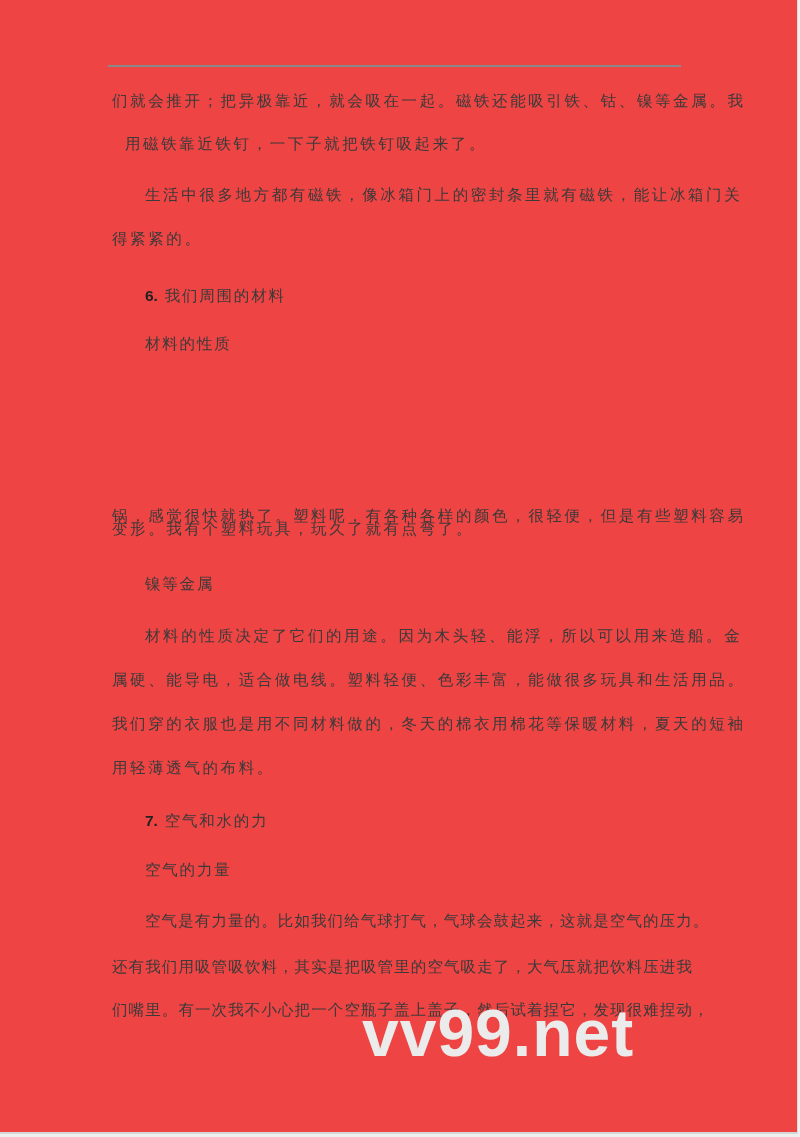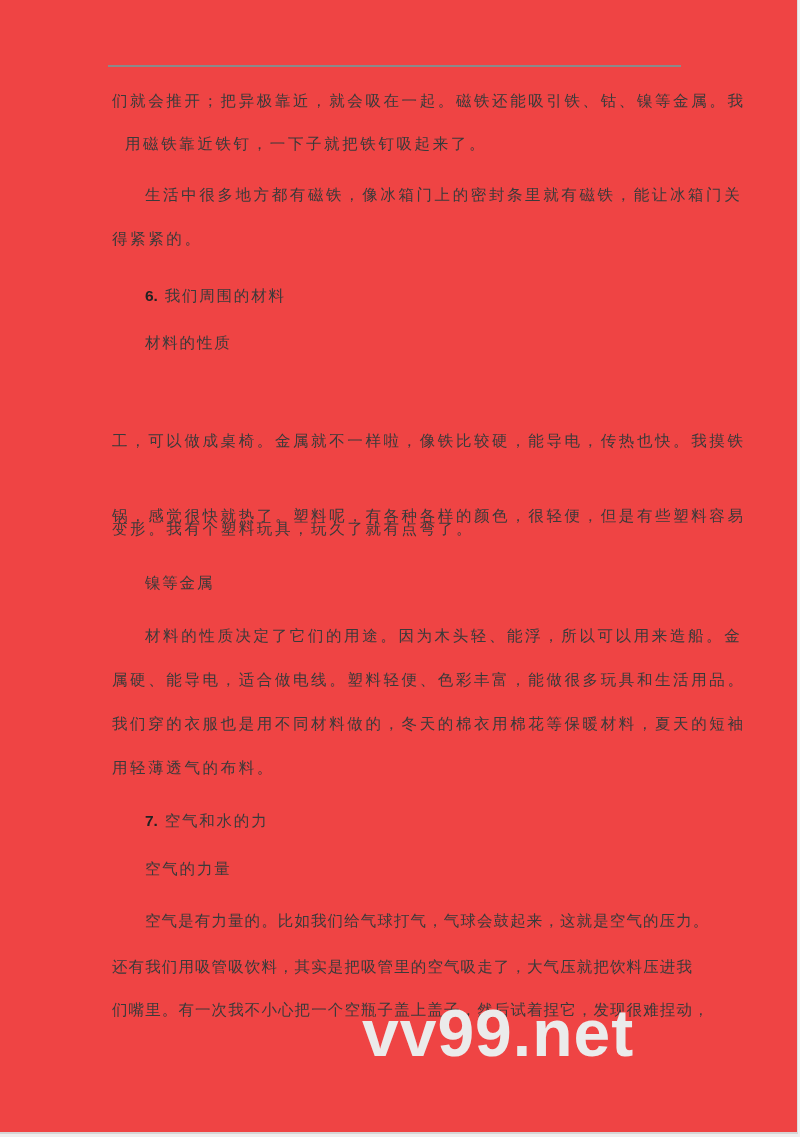--- a/index.html
+++ b/index.html
@@ -24,21 +24,21 @@
     .line {
       position: absolute;
       font-size: 15.5px;
       color: #3a3a3a;
       white-space: nowrap;
       letter-spacing: 2.6px;
       line-height: 20px;
     }
     .heading { letter-spacing: 1.8px; }
     .heading .num { font-family: "Liberation Sans", sans-serif; font-weight: bold; color: #222; letter-spacing: 0; }
-    .sub { letter-spacing: 1.8px; font-family: Liberation Mono, monospace; }
+    .sub { letter-spacing: 1.8px; }
     .tight { letter-spacing: 1.1px; }
     .watermark {
       position: absolute; left: 362px; top: 995px;
       font-family: "Liberation Sans", sans-serif;
       font-weight: bold; font-size: 66px;
       color: #ebebeb; letter-spacing: 1px;
     }
   </style>
 </head>
 <body>
@@ -52,21 +52,20 @@
   <div class="line" style="left:145px; top:185px;">生活中很多地方都有磁铁，像冰箱门上的密封条里就有磁铁，能让冰箱门关</div>
   <div class="line" style="left:112px; top:229px;">得紧紧的。</div>
 
   <div class="line heading" style="left:145px; top:286px;">
     <span class="num">6.</span>
     <span>我们周围的材料</span>
   </div>
 
   <div class="line sub" style="left:145px; top:334px;">材料的性质</div>
 
-  <div class="line" style="left:112px; top:431px;">工，可以做成桌椅。金属就不一样啦，像铁比较硬，能导电，传热也快。我摸铁</div>
   <div class="line" style="left:112px; top:475px;margin-top:31px;">锅，感觉很快就热了。塑料呢，有各种各样的颜色，很轻便，但是有些塑料容易</div>
   <div class="line" style="left:112px; top:519px;">变形。我有个塑料玩具，玩久了就有点弯了。</div>
 
   <div class="line sub" style="left:145px; top:574px;">镍等金属</div>
 
   <div class="line" style="left:145px; top:626px;">材料的性质决定了它们的用途。因为木头轻、能浮，所以可以用来造船。金</div>
   <div class="line" style="left:112px; top:670px;">属硬、能导电，适合做电线。塑料轻便、色彩丰富，能做很多玩具和生活用品。</div>
   <div class="line" style="left:112px; top:714px;text-align:center;">我们穿的衣服也是用不同材料做的，冬天的棉衣用棉花等保暖材料，夏天的短袖</div>
   <div class="line" style="left:112px; top:758px;">用轻薄透气的布料。</div>
 

